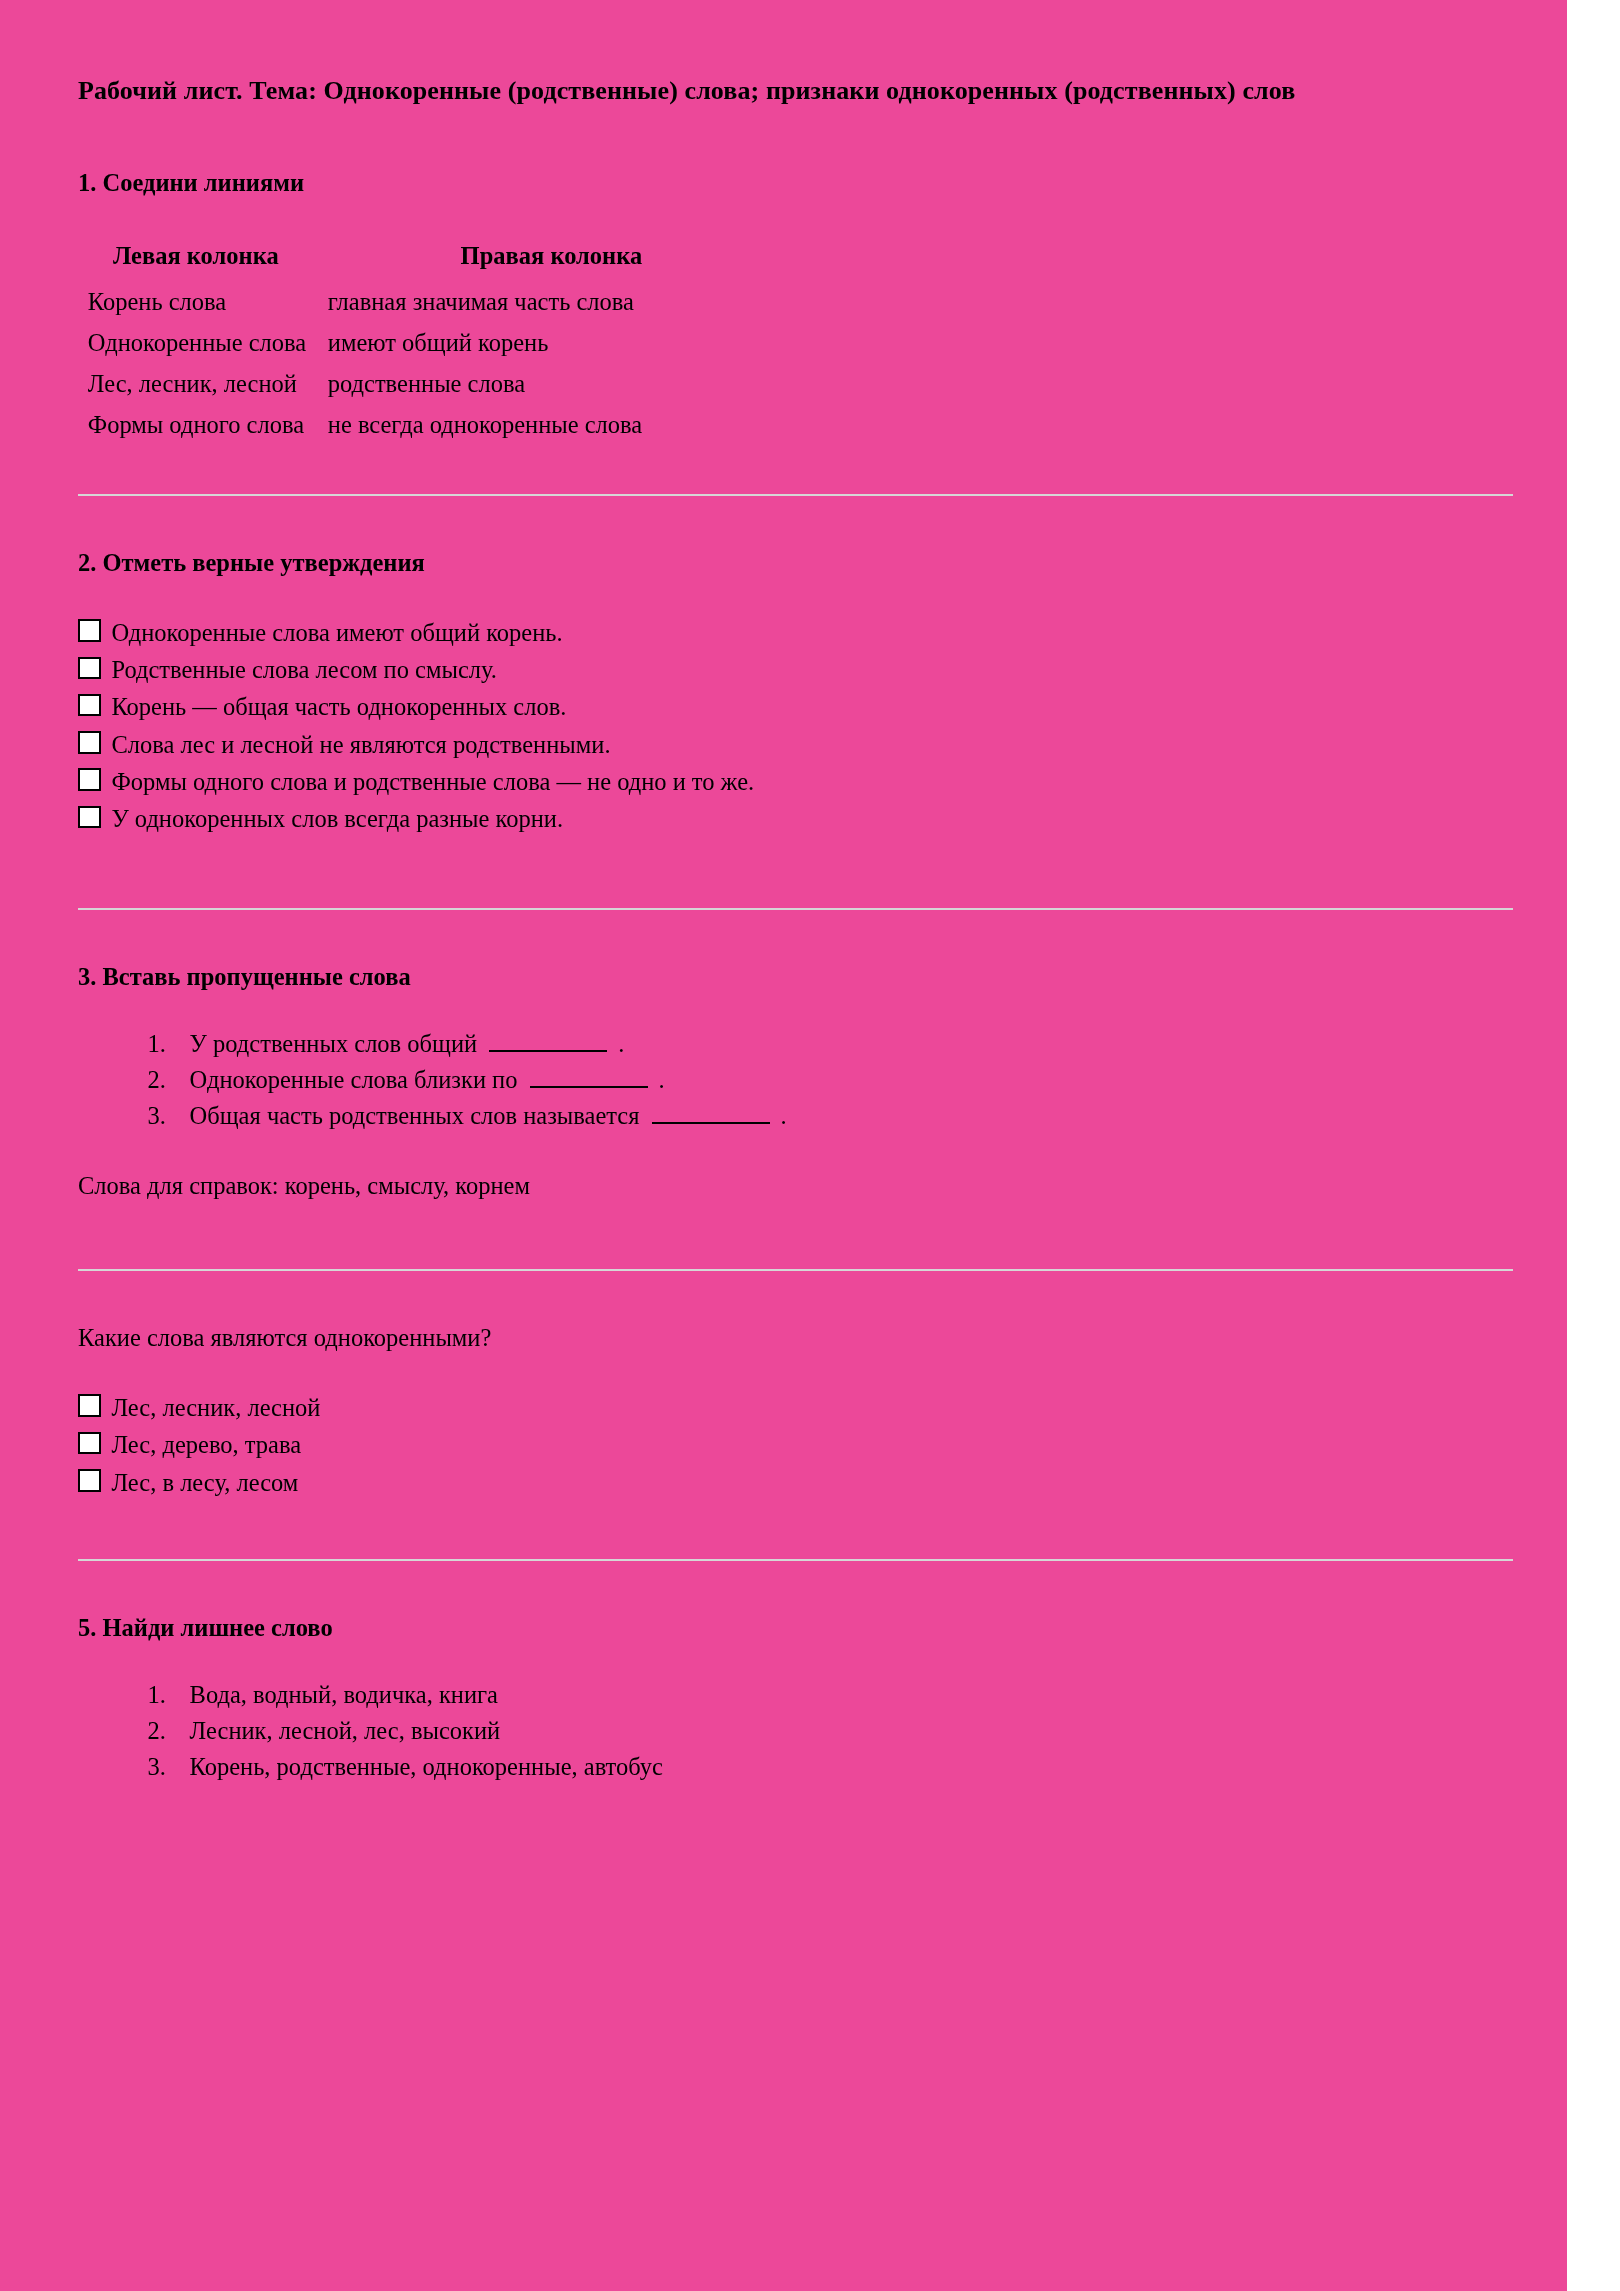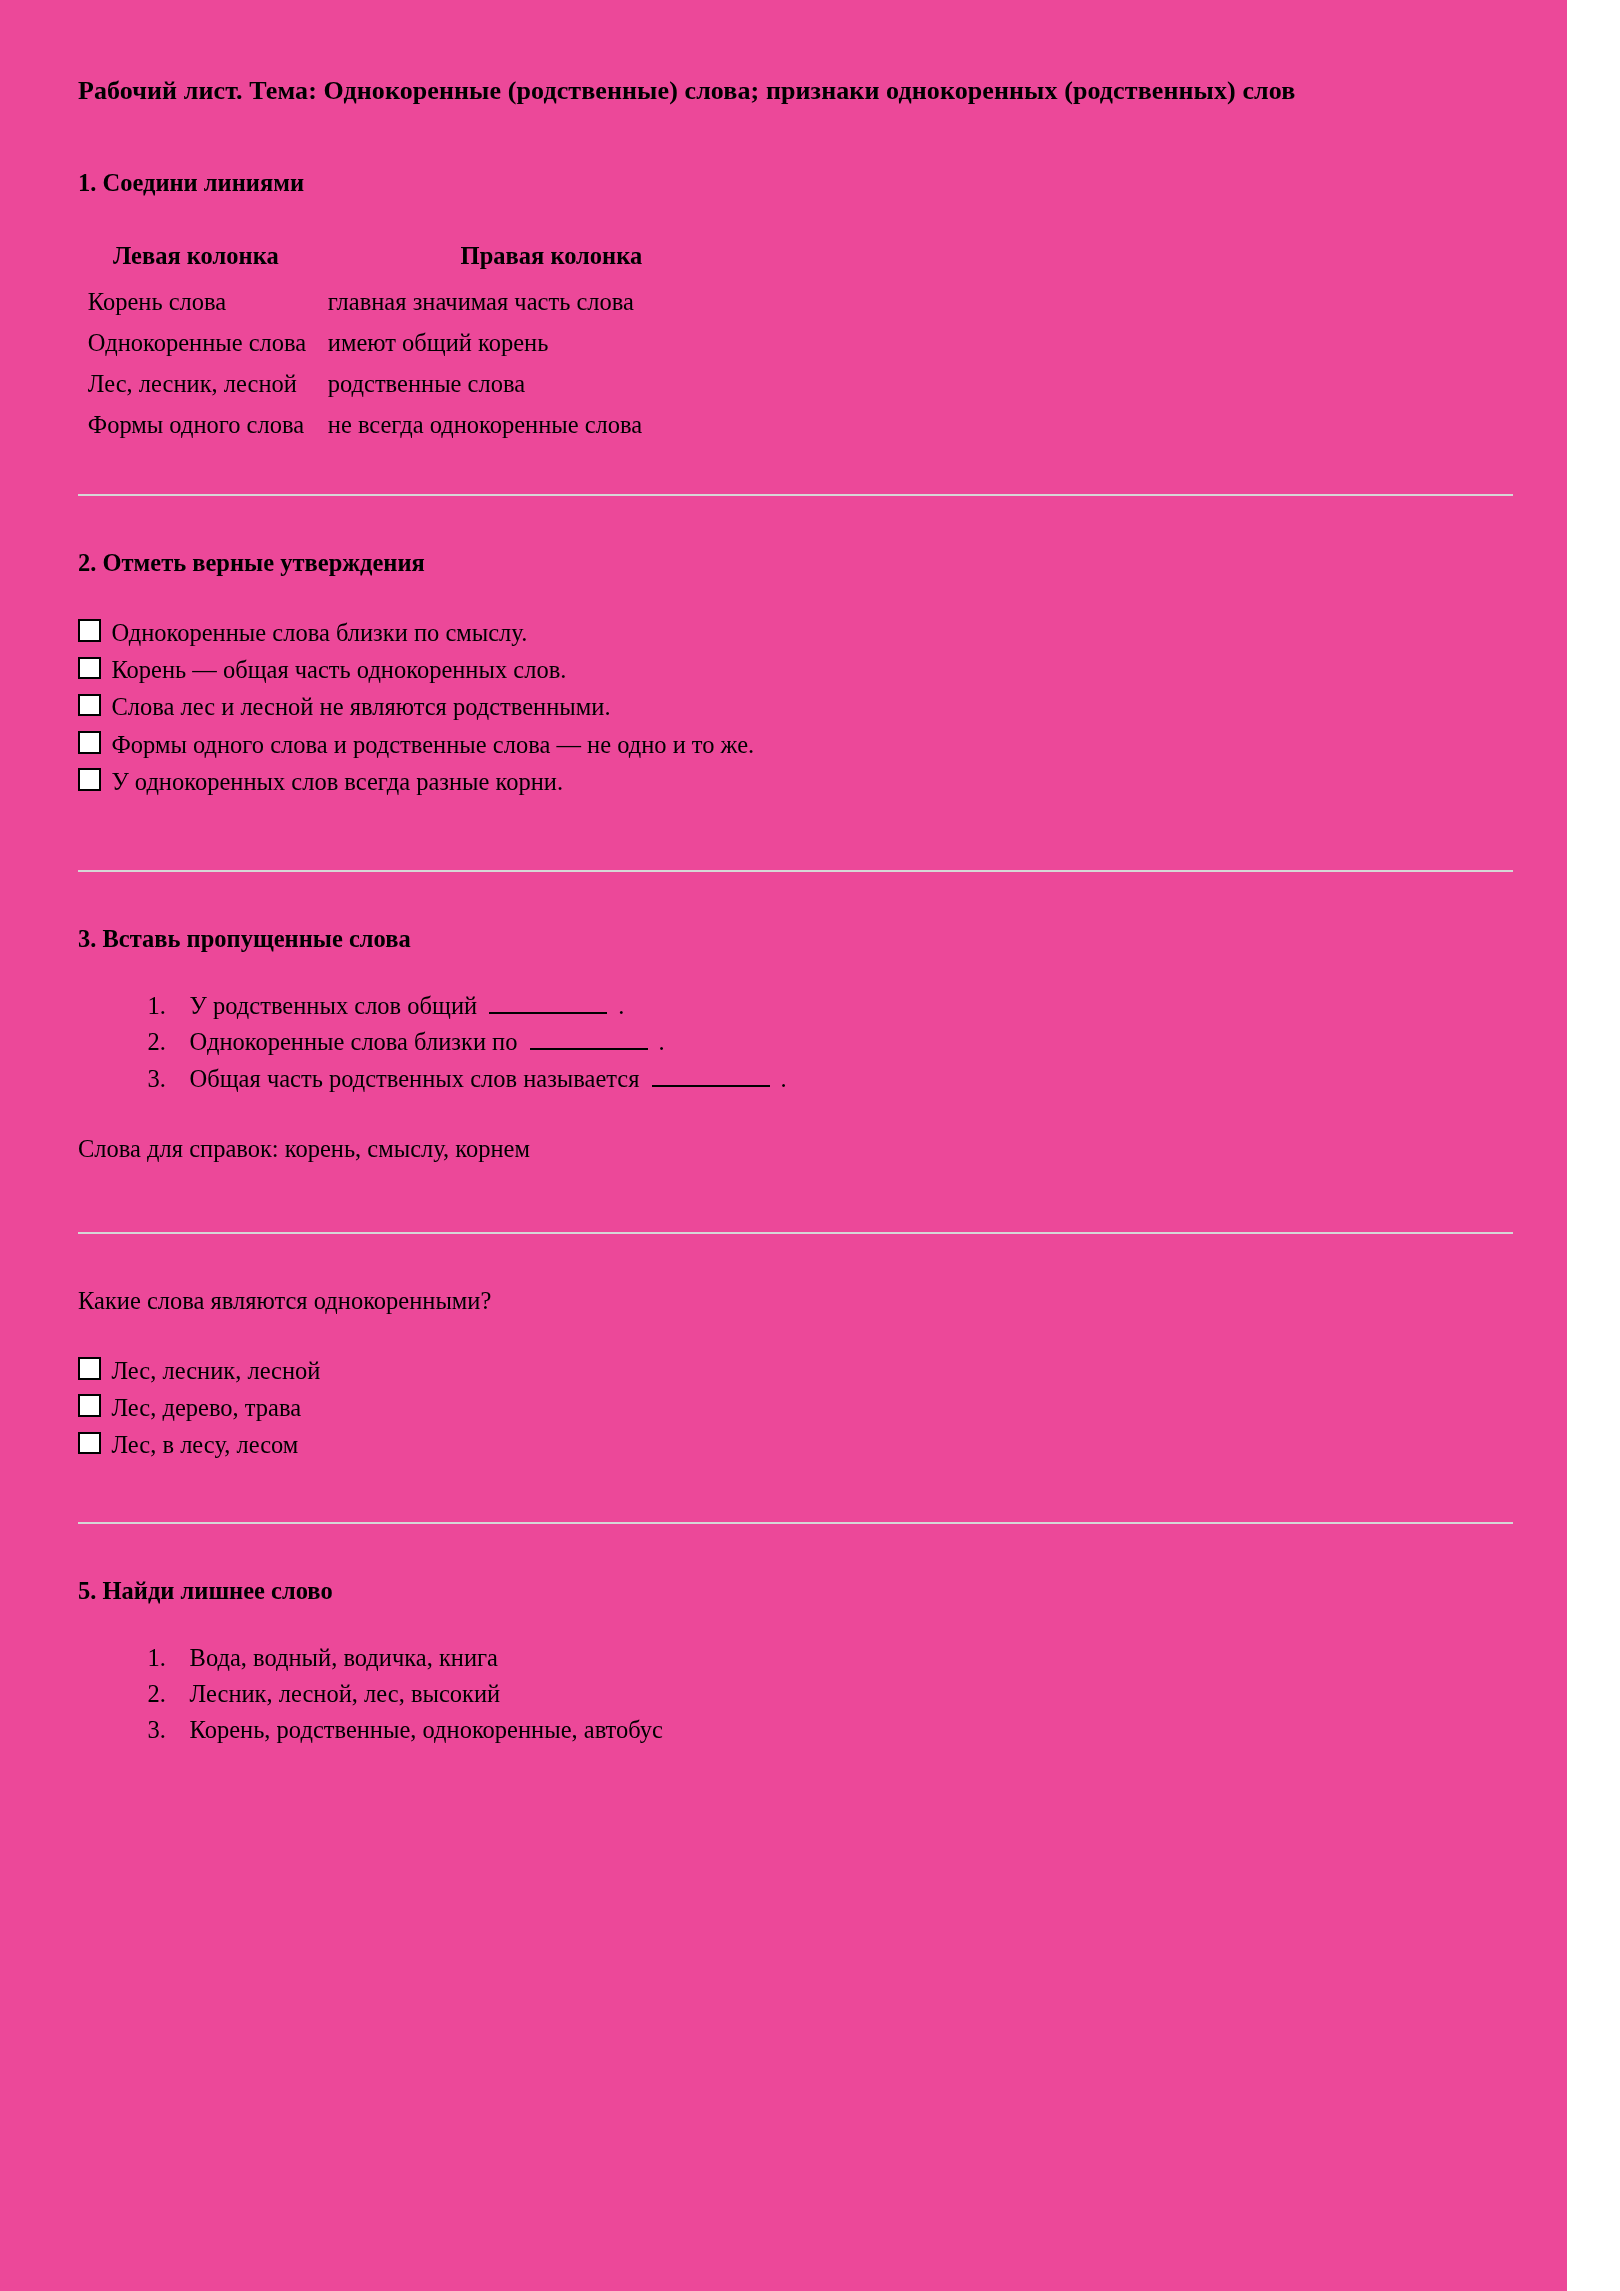--- a/index.html
+++ b/index.html
@@ -184,21 +184,25 @@
 
   <div class="rule-wrap-1">
     <hr class="rule">
   </div>
 
   <h2 class="section-heading sec-2">2. Отметь верные утверждения</h2>
 
   <ul class="check-list tight">
     <li>
       <span class="check-box"></span>
-      <span class="check-label">Однокоренные слова близки по смыслу.</span>
+      <span class="check-label">Однокоренные слова имеют общий корень.</span>
+    </li>
+    <li>
+      <span class="check-box"></span>
+      <span class="check-label">Родственные слова лесом по смыслу.</span>
     </li>
     <li>
       <span class="check-box"></span>
       <span class="check-label">Корень — общая часть однокоренных слов.</span>
     </li>
     <li>
       <span class="check-box"></span>
       <span class="check-label">Слова лес и лесной не являются родственными.</span>
     </li>
     <li>

